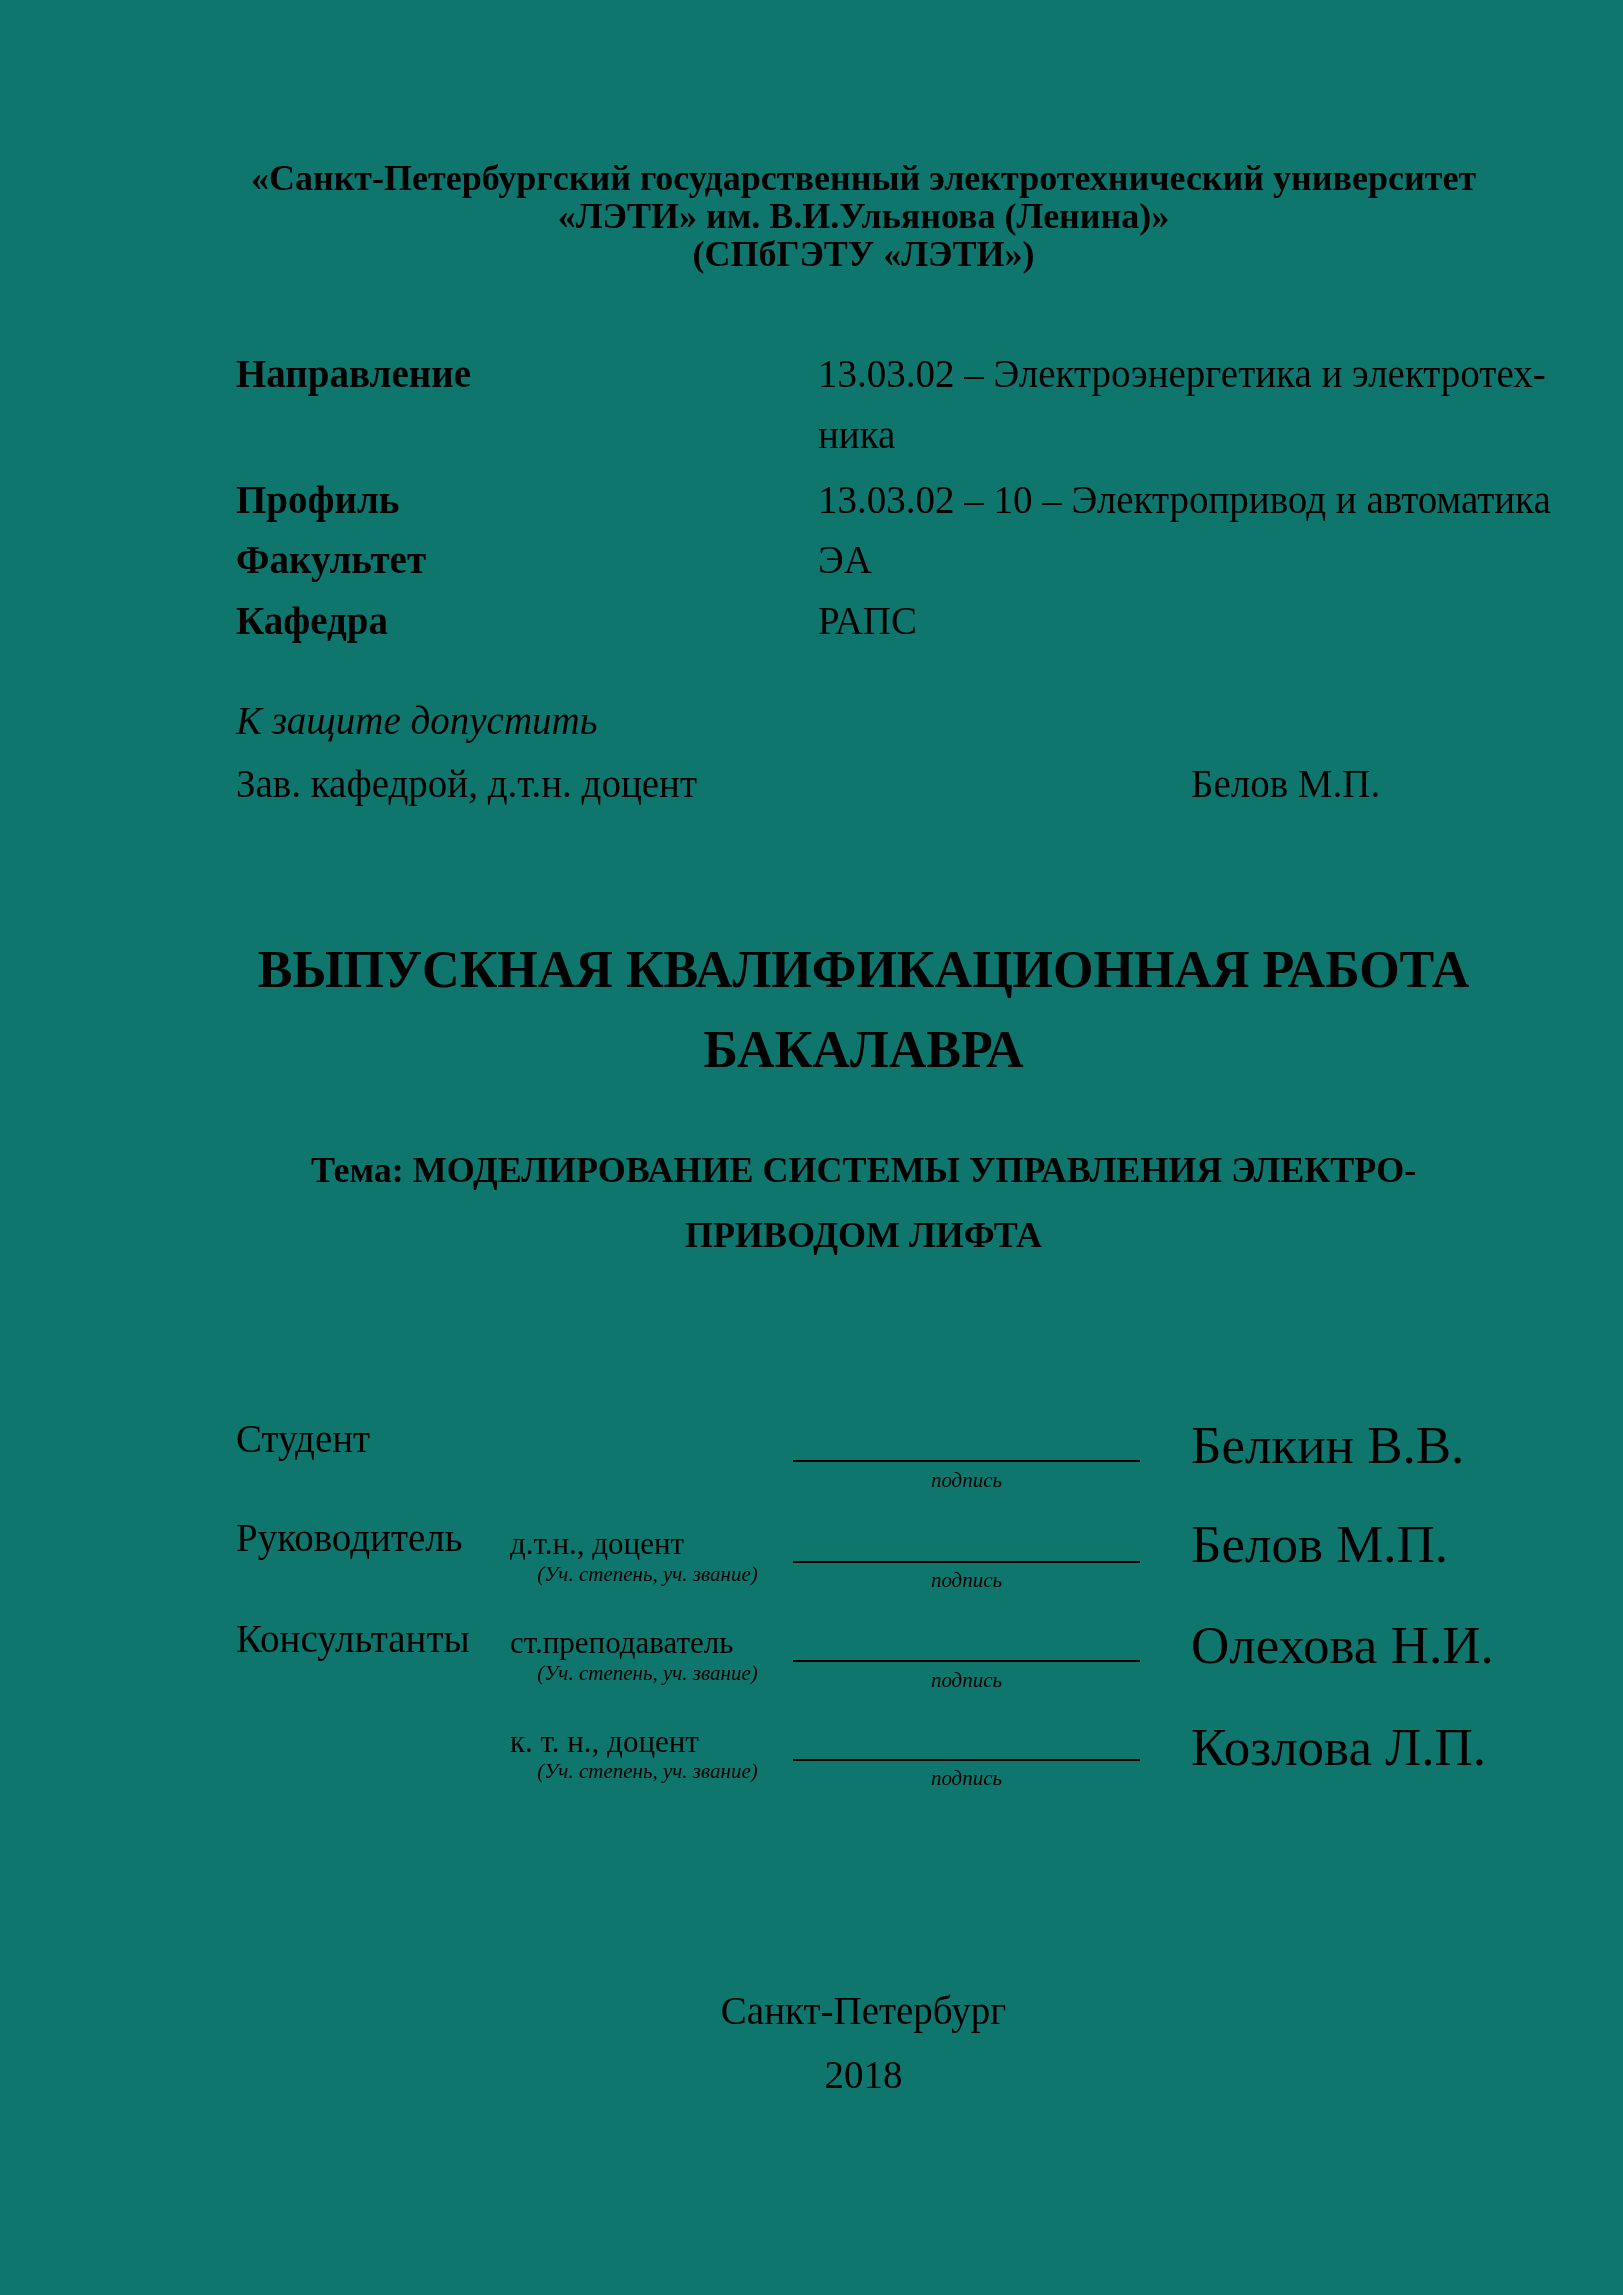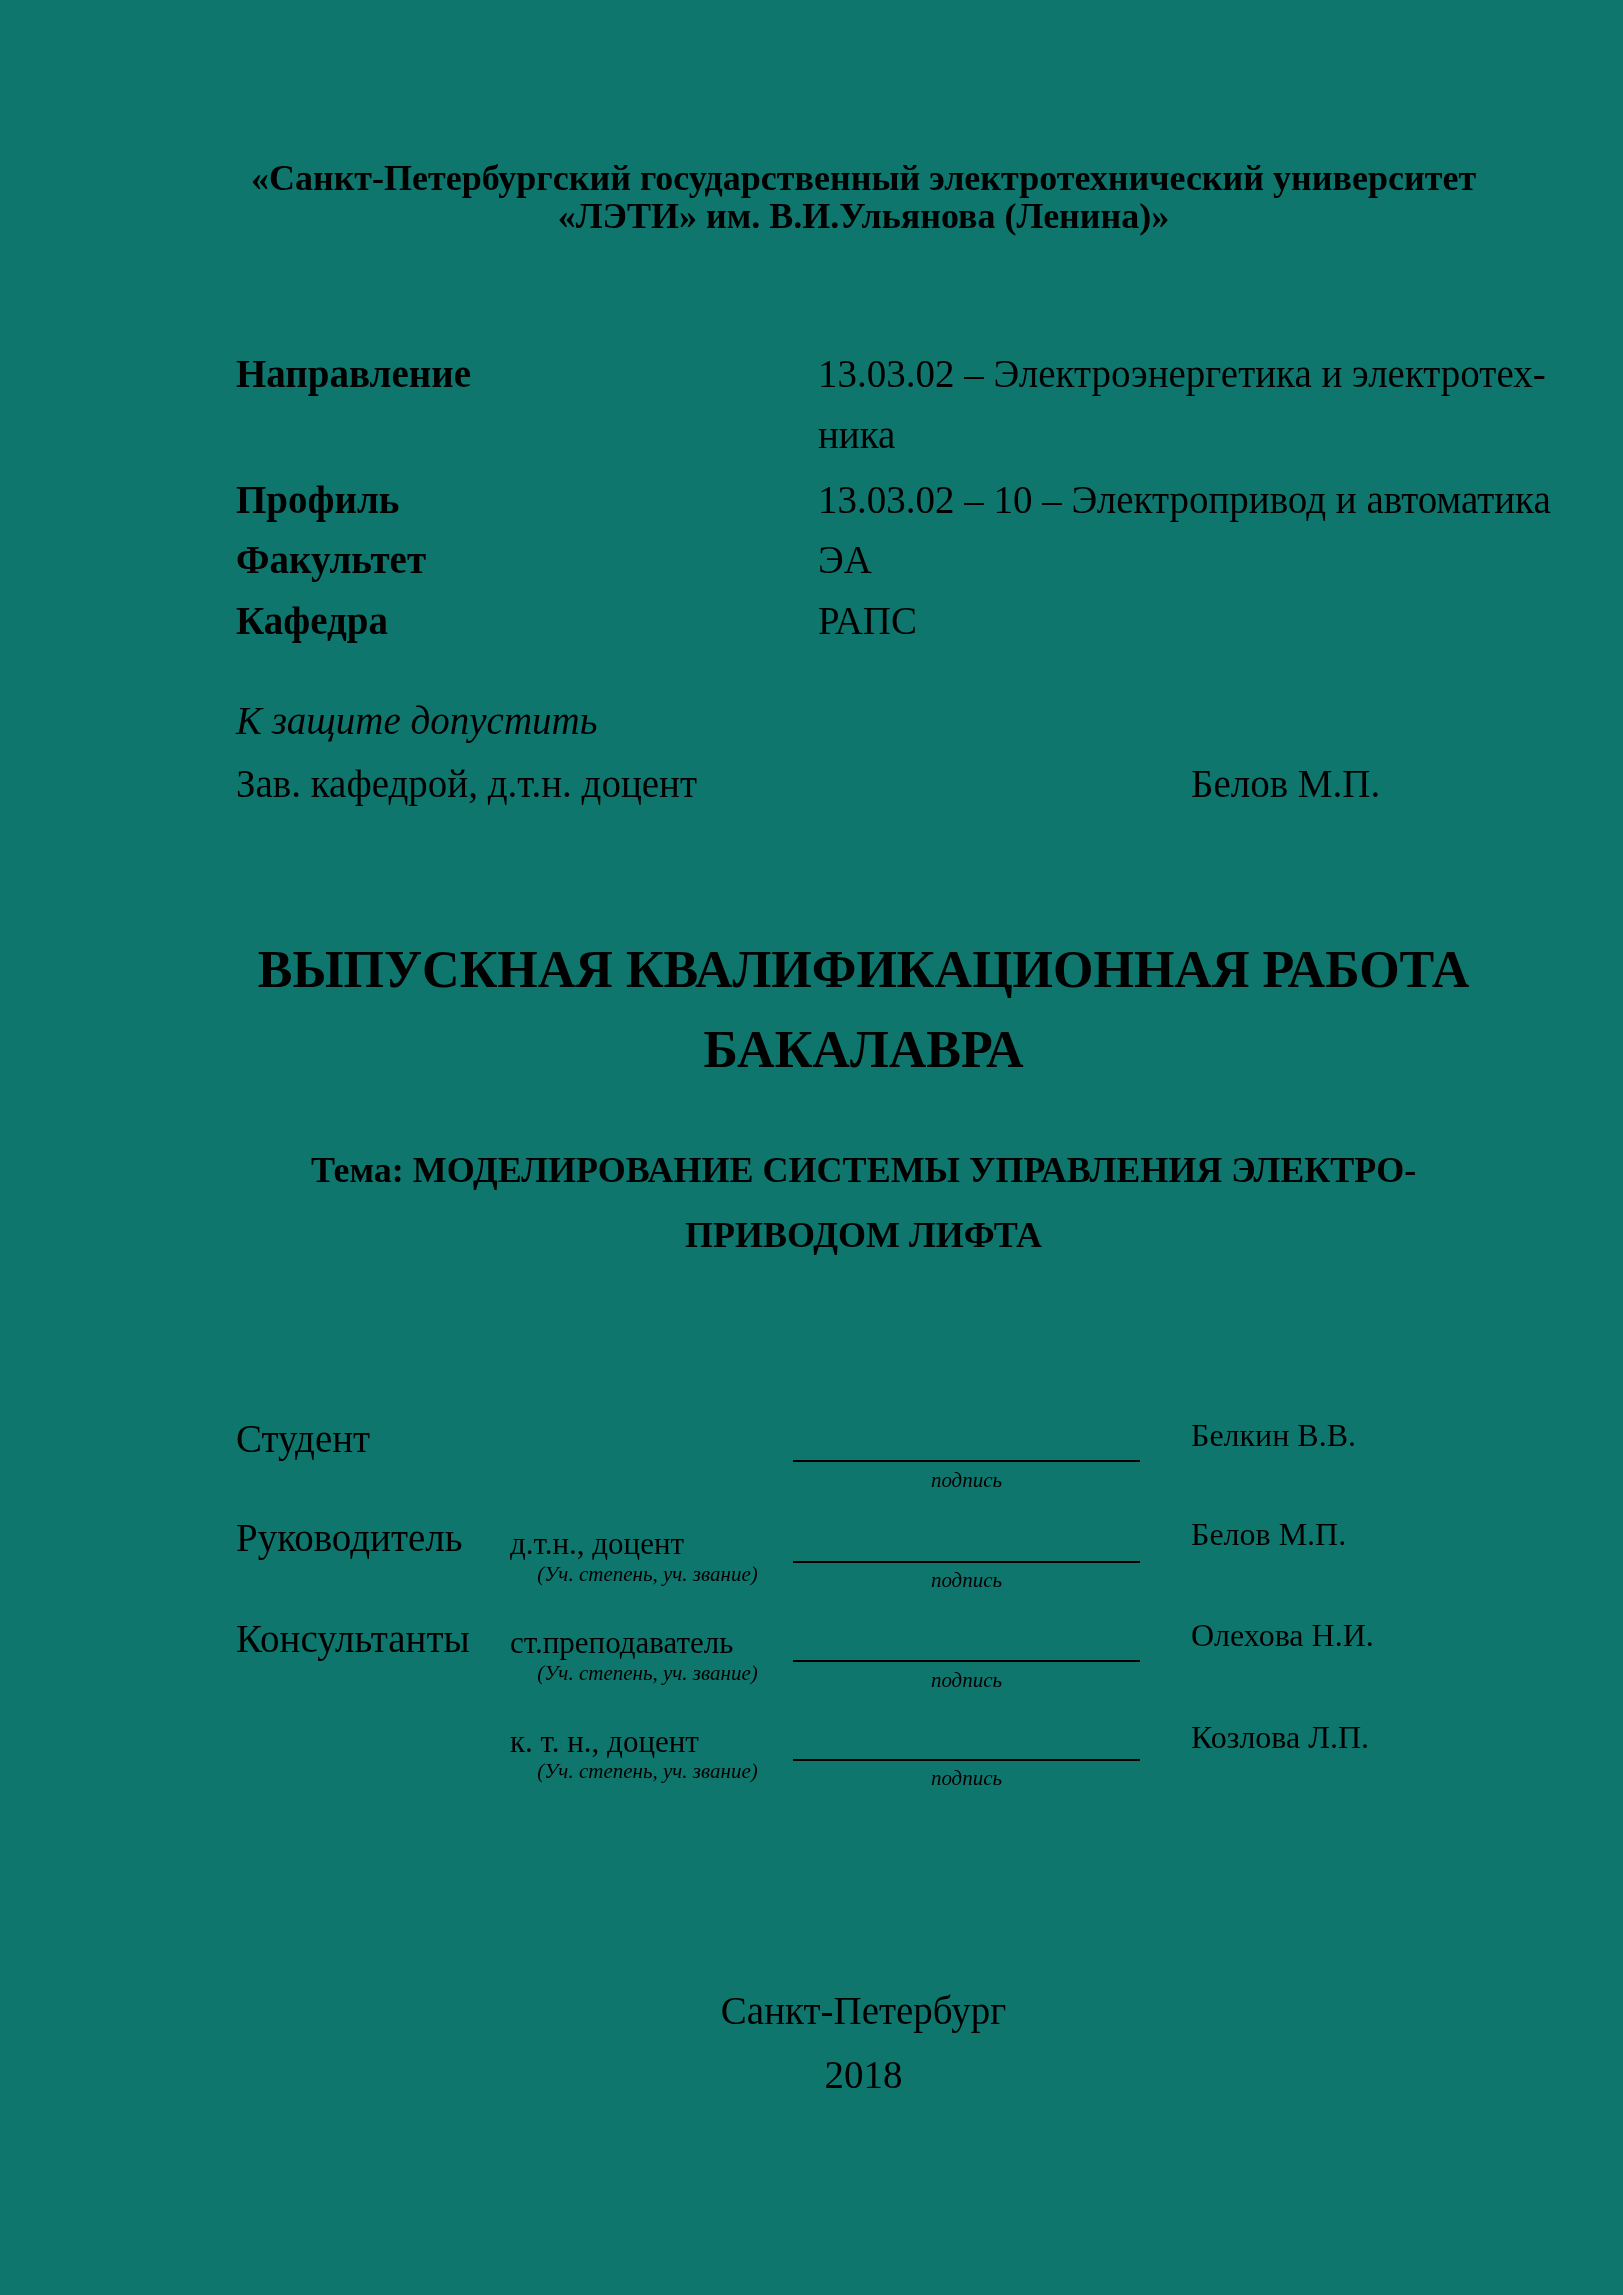--- a/index.html
+++ b/index.html
@@ -37,38 +37,39 @@
   .admission-note { left: 236px; top: 701px; font-size: 39px; font-style: italic; }
   .approver-role { left: 236px; top: 764px; font-size: 39px; }
   .approver-name { left: 1191px; top: 764px; font-size: 39px; }
 
   
   .work-title { left: 196px; width: 1335px; text-align: center; font-weight: bold; font-size: 52px; }
   .theme-line { left: 196px; width: 1335px; text-align: center; font-weight: bold; font-size: 36px; }
 
   
   .sig-role { left: 236px; font-size: 39px; }
-  .sig-name { left: 1191px; font-size: 32px; }
+  .sig-name { left: 1191px; font-size: 53px; }
   .sig-degree { left: 510px; width: 275px; text-align: left; font-size: 31px; }
   .sig-degree-caption { left: 510px; width: 275px; text-align: center; font-size: 21px; font-style: italic; }
   .sig-line { left: 793px; width: 347px; height: 0; border-top: 2.4px solid #000; }
   .sig-caption { left: 793px; width: 347px; text-align: center; font-size: 21px; font-style: italic; }
 
   
   .footer-city { left: 196px; top: 1991px; width: 1335px; text-align: center; font-size: 39px; }
   .footer-year { left: 196px; top: 2055px; width: 1335px; text-align: center; font-size: 39px; }
 </style>
 </head>
 <body>
 
 <div class="page">
 
   <div class="abs uni-header">
     <div>«Санкт-Петербургский государственный электротехнический университет</div>
     <div>«ЛЭТИ» им. В.И.Ульянова (Ленина)»</div>
+    <div>(СПбГЭТУ «ЛЭТИ»)</div>
   </div>
 
   <div class="abs field-label" style="top:354px">Направление</div>
   <div class="abs field-value" style="top:354px">13.03.02 – Электроэнергетика и электротех-</div>
   <div class="abs field-value" style="top:415px">ника</div>
 
   <div class="abs field-label" style="top:480px">Профиль</div>
   <div class="abs field-value" style="top:480px">13.03.02 – 10 – Электропривод и автоматика</div>
 
   <div class="abs field-label" style="top:540px">Факультет</div>

